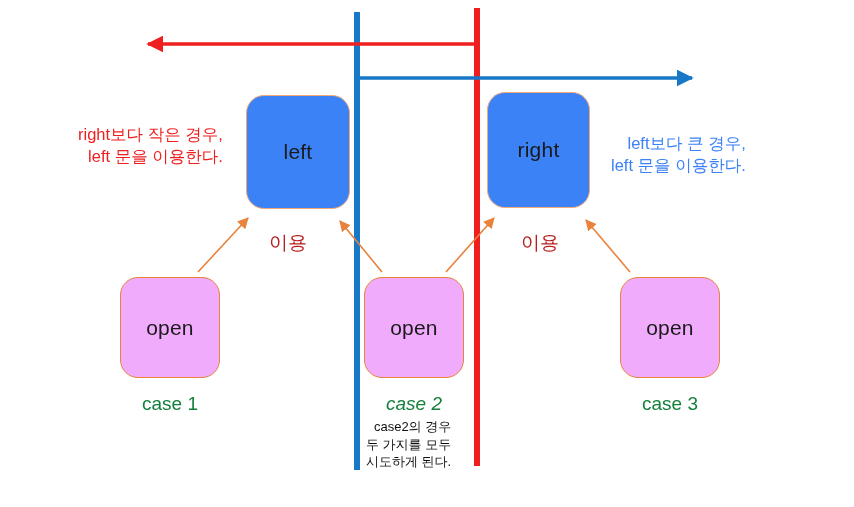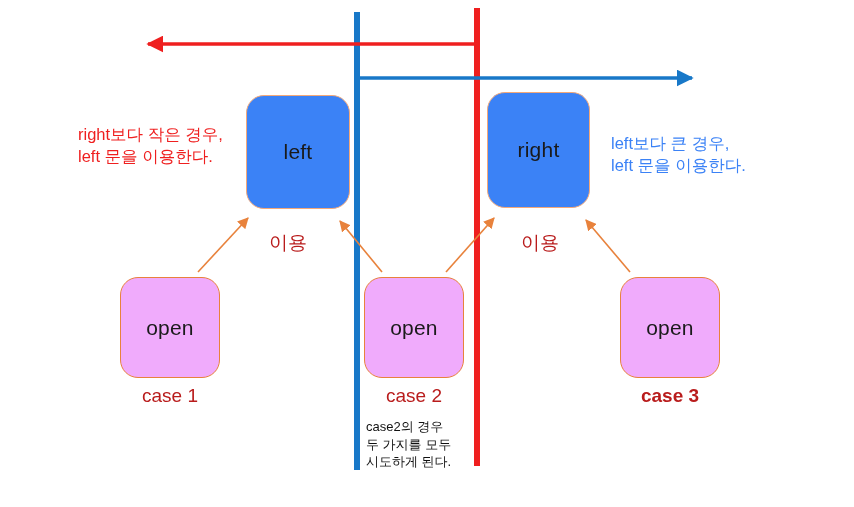--- a/index.html
+++ b/index.html
@@ -41,36 +41,38 @@
     background: #3b82f6;
     border: 1px solid #f4a878;
   }
   .node-light {
     background: #f0abfc;
     border: 1.3px solid #e8823c;
   }
   .caption {
     position: absolute;
     font-size: 19px;
-    color: #b91c1c;
+    color: #15803d;
     text-align: center;
     white-space: nowrap;
+    margin-top: 8px;
   }
   .edge-label {
     position: absolute;
     font-size: 19px;
     color: #b91c1c;
     text-align: center;
     white-space: nowrap;
   }
   .note {
     position: absolute;
     font-size: 16.5px;
     line-height: 1.33;
     white-space: nowrap;
+    text-align: right;
   }
   .note-red { color: #ef1f1f; }
   .note-blue { color: #3b82f6; }
   .note-black {
     color: #111111;
     font-size: 13px;
     line-height: 1.35;
   }
 </style>
 </head>
@@ -143,23 +145,23 @@
   <div class="node-box node-light" style="left:620px; top:277px; width:100px; height:101px;">
     <span>open</span>
   </div>
 
   <div class="edge-label" style="left:226px; top:230px; width:124px;">이용</div>
 
   <div class="edge-label" style="left:478px; top:230px; width:124px;">이용</div>
 
   <div class="caption" style="left:110px; top:385px; width:120px;">case 1</div>
 
-  <div class="caption" style="left:354px; top:385px; width:120px;">case 2</div>
+  <div class="caption" style="left:354px; top:385px; width:120px;font-style:italic;">case 2</div>
 
-  <div class="caption" style="left:610px; top:385px; width:120px;font-weight:bold;">case 3</div>
+  <div class="caption" style="left:610px; top:385px; width:120px;">case 3</div>
 
   <div class="note note-red" style="left:78px; top:124px;">
     <div>right보다 작은 경우,</div>
     <div>left 문을 이용한다.</div>
   </div>
 
   <div class="note note-blue" style="left:611px; top:133px;">
     <div>left보다 큰 경우,</div>
     <div>left 문을 이용한다.</div>
   </div>

